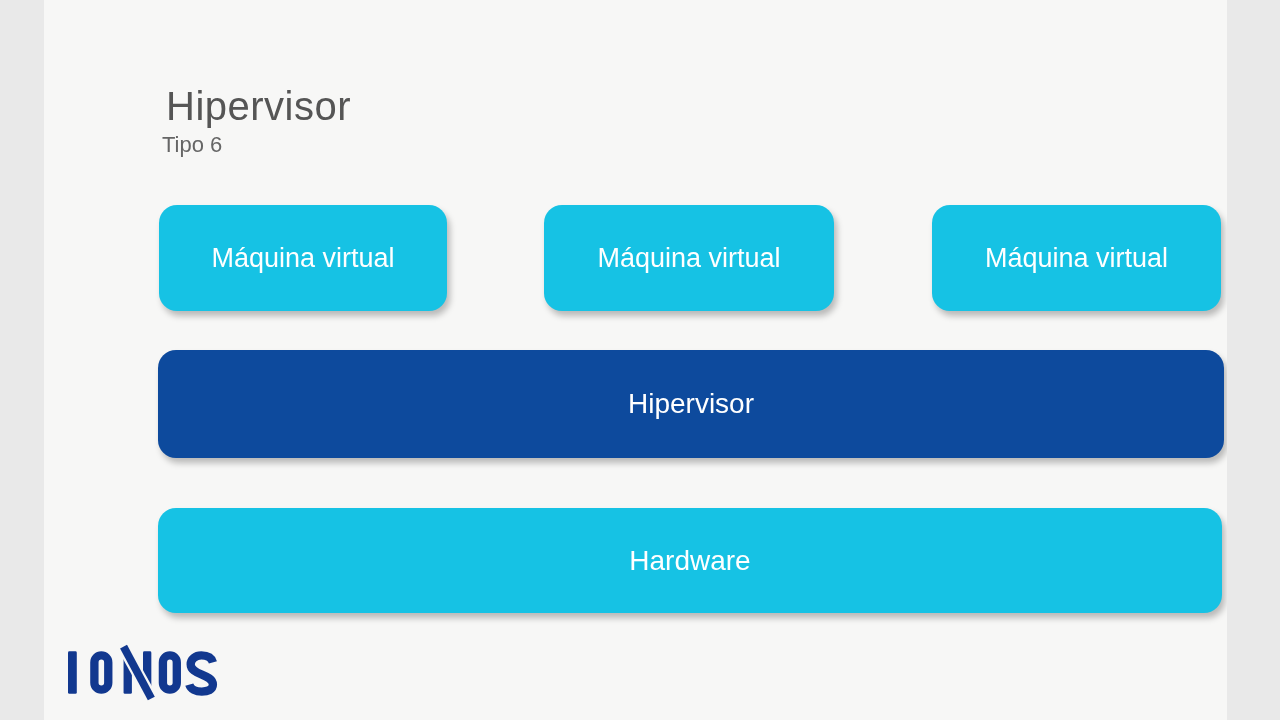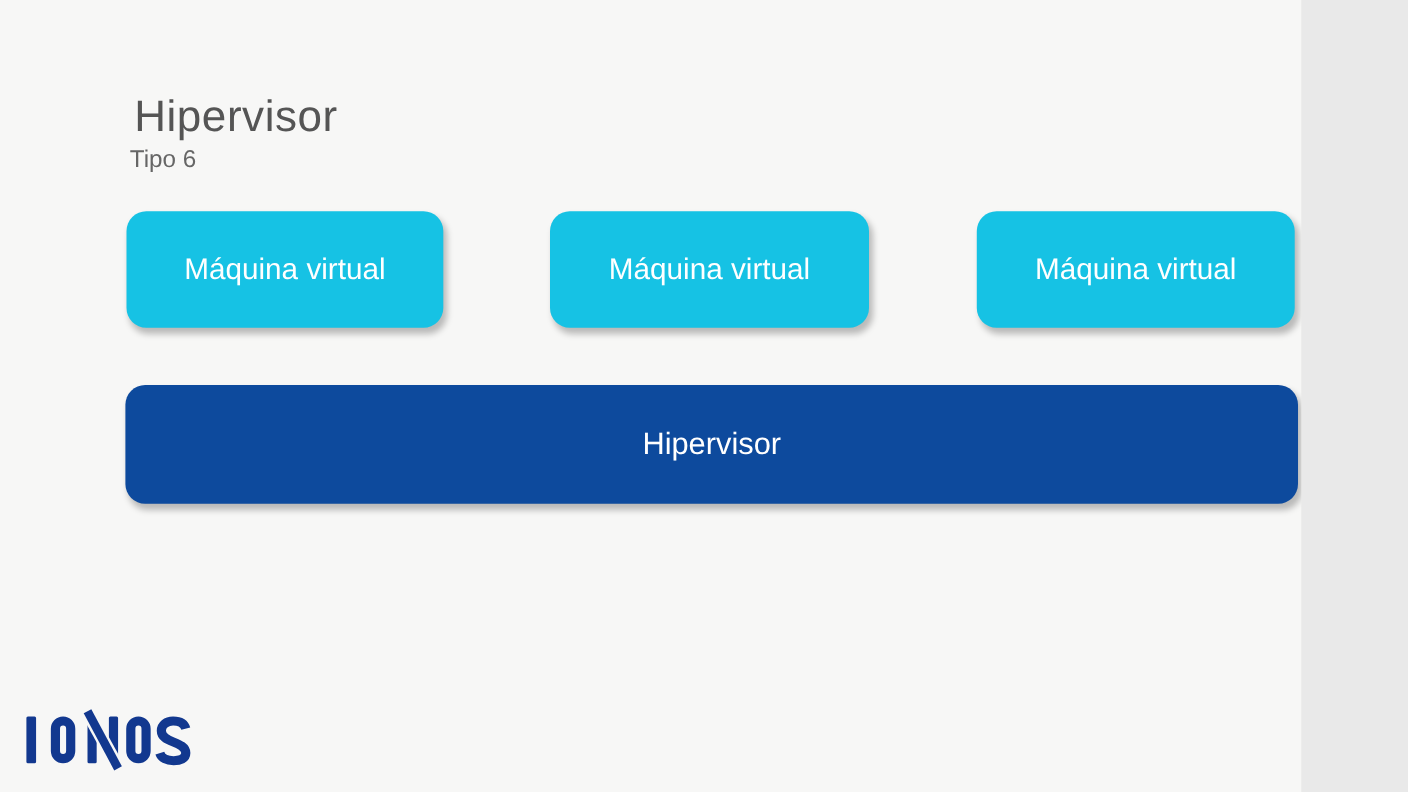--- a/index.html
+++ b/index.html
@@ -9,20 +9,21 @@
   body {
     font-family: "Liberation Sans", "DejaVu Sans", sans-serif;
     background: #e9e9e9;
   }
   .canvas {
     position: relative;
     width: 1183px;
     height: 720px;
     background: var(--bg, #f7f7f6);
     overflow: hidden;
+    margin-left: 44px;
   }
   .title {
     position: absolute;
     left: 122px;
     top: 84px;
     font-size: 40px;
     font-weight: 400;
     color: var(--title-gray, #555555);
     letter-spacing: 0.5px;
   }
@@ -39,21 +40,21 @@
     border-radius: 18px;
     display: flex;
     align-items: center;
     justify-content: center;
     color: #ffffff;
     box-shadow: 3px 5px 6px rgba(0,0,0,0.25);
   }
   .box.cyan { background: var(--cyan, #16c2e4); }
   .box.navy { background: var(--navy-box, #0d4a9d); }
   .vm-box {
-    top: 192px;
+    top: 205px;
     height: 106px;
     font-size: 27px;
   }
   .vm-1 { left: 115px; width: 288px; }
   .vm-2 { left: 500px; width: 290px; }
   .vm-3 { left: 888px; width: 289px; }
   .hypervisor-box {
     left: 114px;
     top: 350px;
     width: 1066px;
@@ -96,20 +97,23 @@
     <span>Máquina virtual</span>
   </div>
   <div class="box cyan vm-box vm-3">
     <span>Máquina virtual</span>
   </div>
 
   <div class="box navy hypervisor-box">
     <span>Hipervisor</span>
   </div>
 
+  <div class="box cyan hardware-box">
+    <span>Hardware</span>
+  </div>
 
   <div class="logo" role="img" aria-label="IONOS">
     <svg viewBox="0 0 162 50" xmlns="http://www.w3.org/2000/svg">
       <g fill="var(--logo-navy, #12388f)" stroke="none">
 
         <rect x="0" y="1" width="9.5" height="46" rx="1.5"></rect>
 
         <rect x="28.5" y="5.5" width="15" height="37" rx="7.5" fill="none" stroke="var(--logo-navy, #12388f)" stroke-width="9"></rect>
 
         <rect x="60" y="1" width="9" height="46" rx="1.5"></rect>

